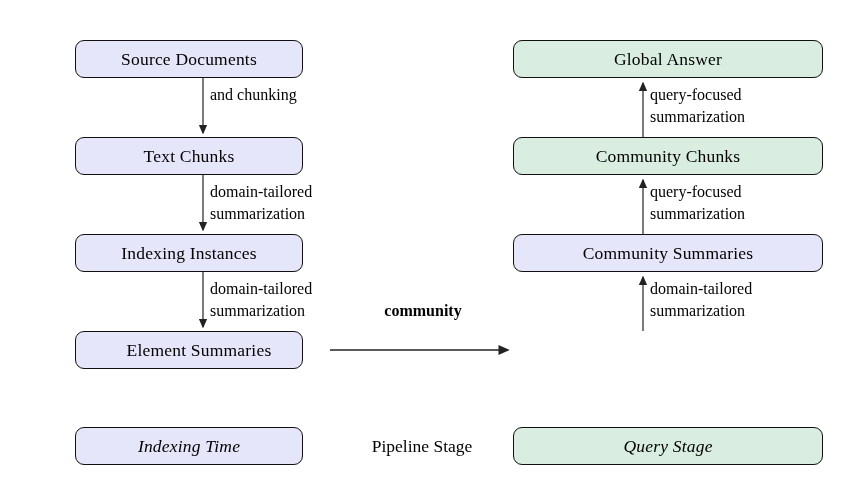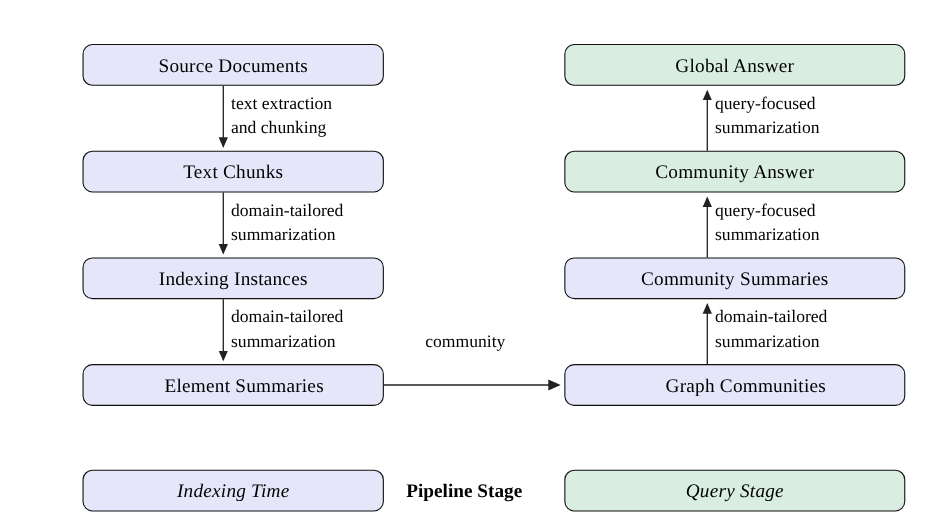--- a/index.html
+++ b/index.html
@@ -31,49 +31,50 @@
     border: 1.6px solid #111111;
     border-radius: 9px;
     display: flex;
     align-items: center;
     justify-content: center;
     font-size: 17.5px;
     letter-spacing: 0.2px;
   }
   .node.indexing { background: #e6e6fa; }
   .node.query    { background: #d9ede1; }
-  .col-left  { left: 75px;  width: 274px; }
+  .col-left  { left: 75px;  width: 228px; }
   .col-right { left: 513px; width: 310px; }
   .row-0 { top: 40px; }
   .row-1 { top: 137px; }
   .row-2 { top: 234px; }
   .row-3 { top: 331px; padding-left: 20px; }
   .row-legend { top: 427px; }
   .edge-label {
     position: absolute;
     font-size: 16px;
     line-height: 21.5px;
     white-space: nowrap;
   }
   .edge-label span { display: block; }
   .edge-label.centered {
     text-align: center;
     white-space: normal;
+    font-weight: bold;
   }
   .legend-box { font-style: italic; }
   .legend-center {
     position: absolute;
     left: 330px;
     width: 184px;
     top: 427px;
     height: 38px;
     display: flex;
     align-items: center;
     justify-content: center;
-    font-weight: bold;
+    font-weight: normal;
     font-size: 17.5px;
   }
 </style>
 </head>
 <body>
 
 <div class="canvas">
 
   <svg class="arrows" viewBox="0 0 850 483" xmlns="http://www.w3.org/2000/svg">
     <defs>
@@ -92,26 +93,24 @@
     <line x1="643" y1="234" x2="643" y2="180" stroke="#222222" stroke-width="1.2" marker-end="url(#ah)"></line>
     <line x1="643" y1="137" x2="643" y2="83" stroke="#222222" stroke-width="1.2" marker-end="url(#ah)"></line>
   </svg>
 
   <div class="node indexing col-left row-0">Source Documents</div>
   <div class="node indexing col-left row-1">Text Chunks</div>
   <div class="node indexing col-left row-2">Indexing Instances</div>
   <div class="node indexing col-left row-3">Element Summaries</div>
 
   <div class="node query col-right row-0">Global Answer</div>
-  <div class="node query col-right row-1">Community Answer</div>
+  <div class="node query col-right row-1">Community Chunks</div>
   <div class="node indexing col-right row-2">Community Summaries</div>
-  <div class="node indexing col-right row-3">Graph Communities</div>
 
   <div class="edge-label" style="left:210px; top:84px;">
-    <span>text extraction</span>
     <span>and chunking</span>
   </div>
   <div class="edge-label" style="left:210px; top:181px;">
     <span>domain-tailored</span>
     <span>summarization</span>
   </div>
   <div class="edge-label" style="left:210px; top:278px;">
     <span>domain-tailored</span>
     <span>summarization</span>
   </div>

